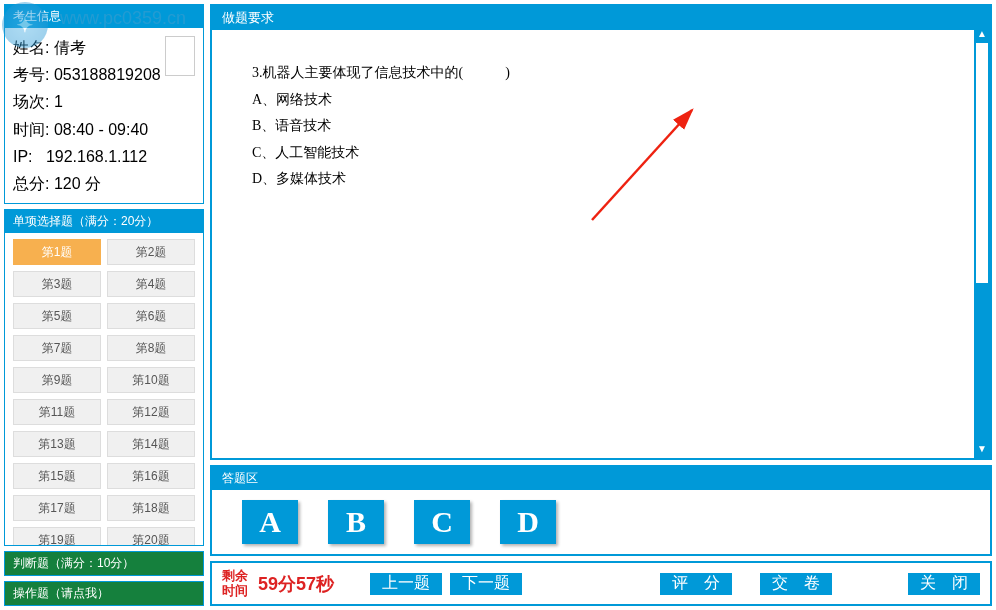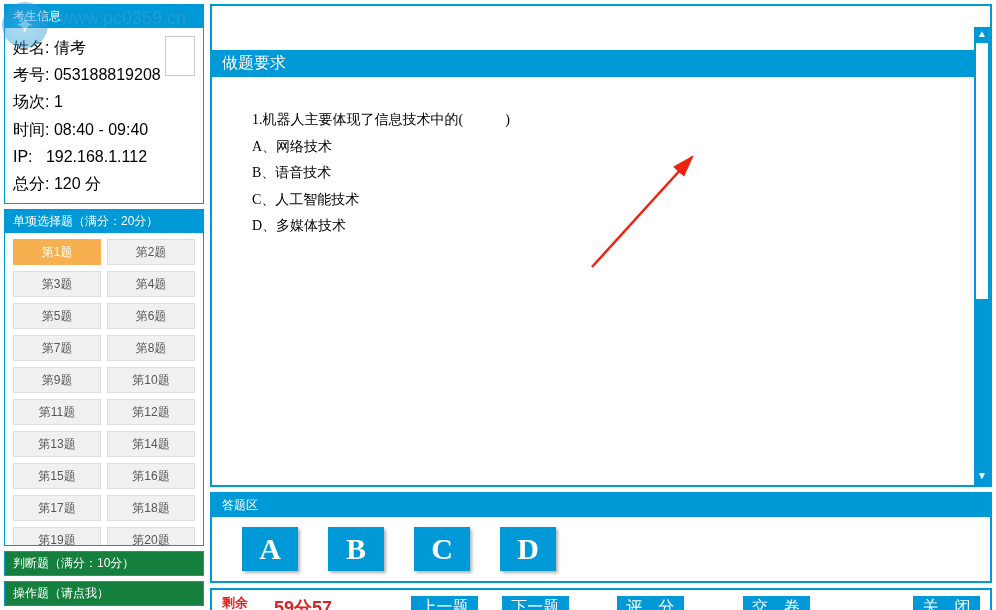--- a/index.html
+++ b/index.html
@@ -115,22 +115,21 @@
 }
 .question-area {
   border: 2px solid #0099d8;
   flex: 1;
   position: relative;
 }
 .question-title {
   background: #0099d8;
   color: #fff;
   padding: 3px 10px;
-  font-size: 16px;
-  margin-top: 44px;
+  font-size: 13px;
 }
 .question-content {
   padding: 30px 40px;
   font-size: 14px;
   line-height: 1.9;
   font-family: "SimSun", "宋体", serif;
   height: 408px;
   position: relative;
 }
 .arrow-svg {
@@ -194,22 +193,22 @@
   font-size: 30px;
   font-weight: bold;
   font-family: "Times New Roman", serif;
   cursor: pointer;
   box-shadow: 2px 2px 3px rgba(0,0,0,0.3);
 }
 .bottom-bar {
   border: 2px solid #0099d8;
   padding: 6px 10px;
   display: flex;
-  align-items: flex-start;
-  gap: 24px;
+  align-items: center;
+  gap: 8px;
 }
 .time-label {
   color: #d22;
   font-weight: bold;
   font-size: 13px;
   line-height:1.1;
 }
 .time-value {
   color: #d22;
   font-size: 18px;
@@ -298,21 +297,21 @@
     </div>
 
     <div class="section-bar">判断题（满分：10分）</div>
     <div class="section-bar">操作题（请点我）</div>
   </div>
 
   <div class="right-col">
     <div class="question-area">
       <div class="question-title">做题要求</div>
       <div class="question-content">
-        <div>1.机器人主要体现了信息技术中的(　　　)</div>
+        <div>3.机器人主要体现了信息技术中的(　　　)</div>
         <div>A、网络技术</div>
         <div>B、语音技术</div>
         <div>C、人工智能技术</div>
         <div>D、多媒体技术</div>
         <svg class="arrow-svg" width="160" height="130">
           <defs>
             <marker id="ah" markerWidth="10" markerHeight="10" refX="8" refY="3" orient="auto">
               <polygon points="0 0, 9 3, 0 6" fill="#e21"></polygon>
             </marker>
           </defs>

